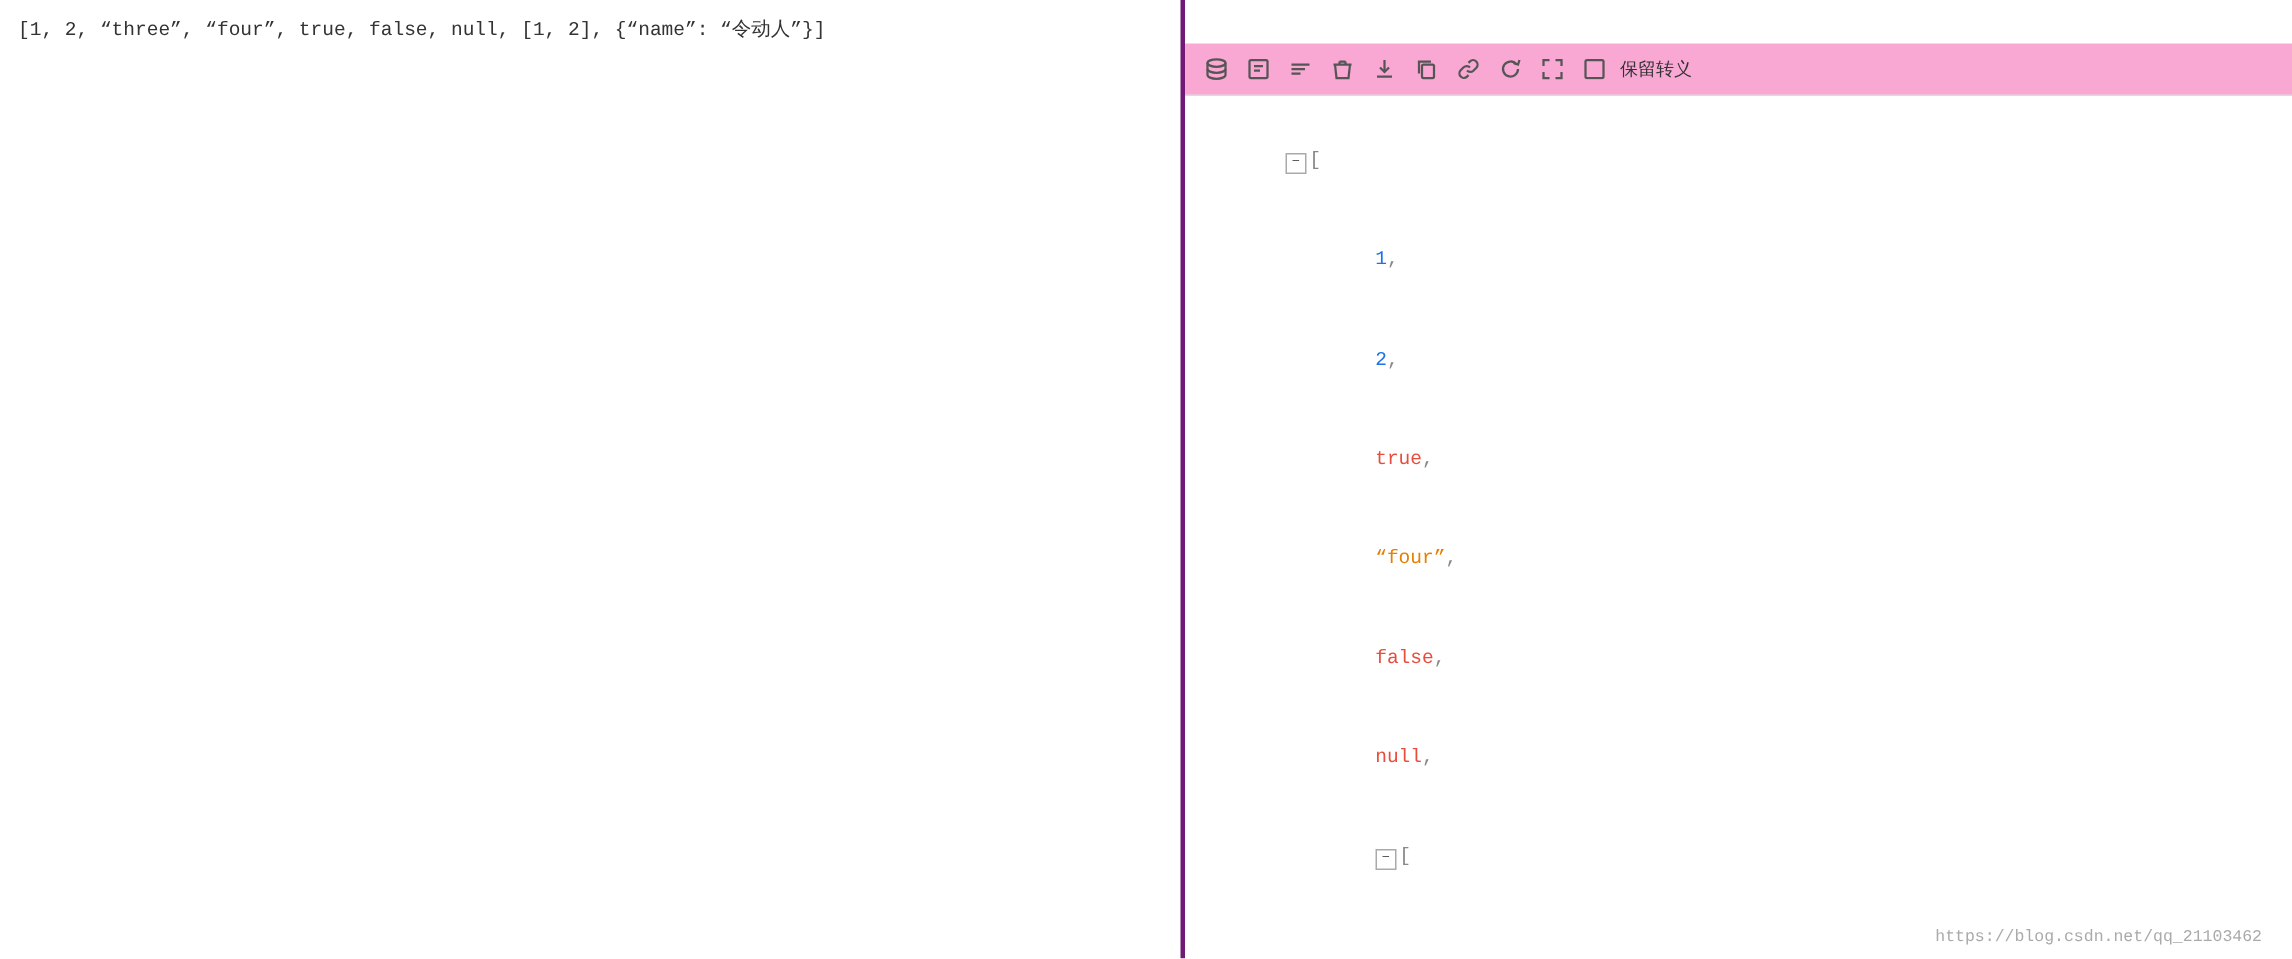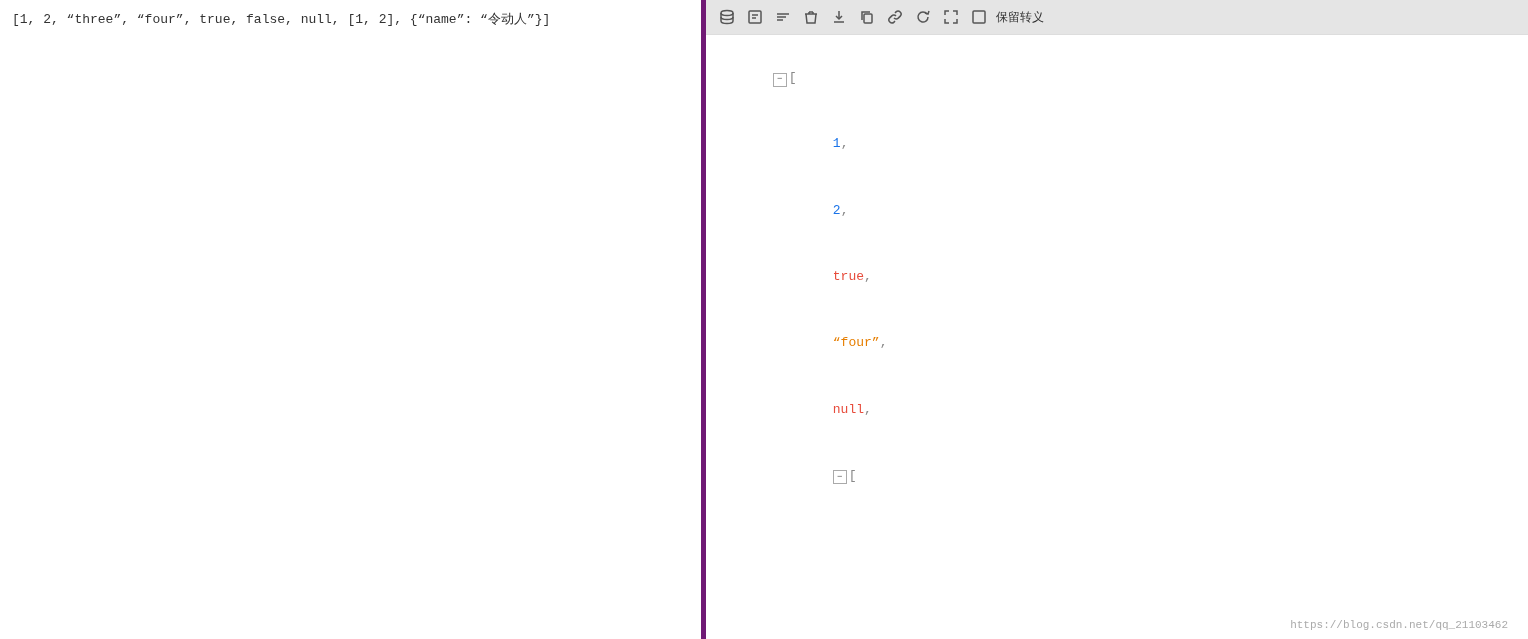--- a/index.html
+++ b/index.html
@@ -7,22 +7,22 @@
       font-family: Consolas, 'Courier New', monospace;
       font-size: 13px;
       background: #fff;
       display: flex;
       height: 639px;
       overflow: hidden;
     }
 
     
     #left-panel {
-      width: 706px;
-      border-right: 5px solid #701a75;
+      width: 790px;
+      border-right: 3px solid #701a75;
       padding: 10px 12px;
       background: #fff;
       overflow: auto;
       color: #333;
       font-size: 13px;
       line-height: 1.6;
     }
 
     
     #right-panel {
@@ -32,21 +32,22 @@
       background: #fff;
     }
 
     
     #toolbar {
       display: flex;
       align-items: center;
       padding: 6px 10px;
       border-bottom: 1px solid #ddd;
       gap: 6px;
-      background: #e5e5e5;
+      background: #f9a8d4;
+      margin-top: 29px;
     }
 
     .toolbar-icon {
       width: 22px;
       height: 22px;
       display: flex;
       align-items: center;
       justify-content: center;
       cursor: pointer;
       color: #555;
@@ -207,20 +208,23 @@
 
 
     <span class="tree-line indent-1">
       <span class="json-boolean-true">true</span><span class="json-comma">,</span>
     </span>
 
     <span class="tree-line indent-1">
       <span class="json-string">“four”</span><span class="json-comma">,</span>
     </span>
 
+    <span class="tree-line indent-1">
+      <span class="json-boolean-false">false</span><span class="json-comma">,</span>
+    </span>
 
     <span class="tree-line indent-1">
       <span class="json-null">null</span><span class="json-comma">,</span>
     </span>
 
     <span class="tree-line indent-1">
       <span class="collapse-btn">−</span><span class="json-bracket">[</span>
     </span>
 
   </div>

